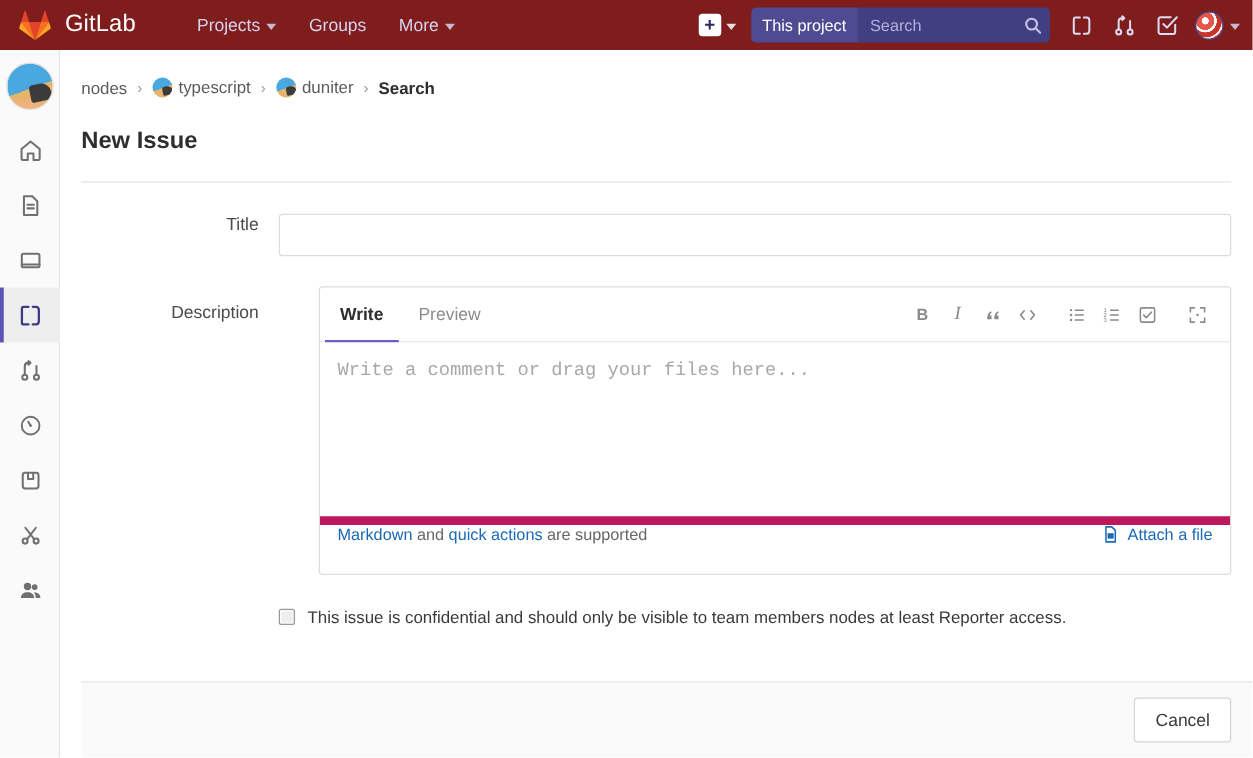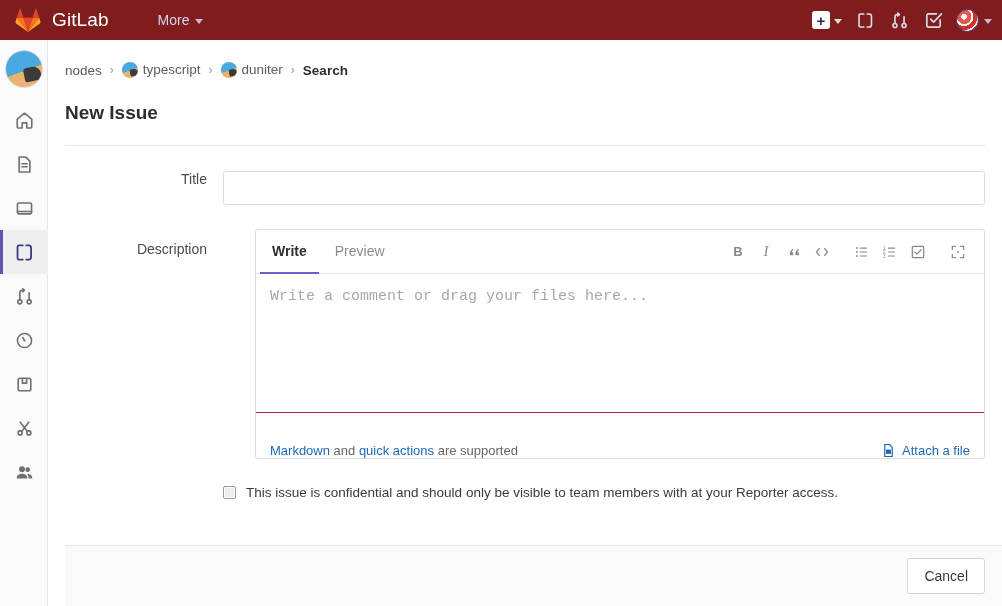--- a/index.html
+++ b/index.html
@@ -236,22 +236,22 @@
     width: 100%; height: 134px;
     border: 0; outline: none; resize: none;
     padding: 12px 14px;
     font-family: "Liberation Mono", monospace;
     font-size: 15px; color: #2e2e2e;
     line-height: 1.5; background: #fff;
   }
   .desc-textarea::placeholder { color: #a8a8a8; }
 
   .desc-foot {
-    border-top: 1px solid #be185d;
-    height: 46px; display: flex; align-items: flex-end;
+    border-top: 7px solid #be185d;
+    height: 46px; display: flex; align-items: flex-start;
     padding: 0 14px; font-size: 13px; color: #666;
   }
   .lnk { color: #1b69b6; text-decoration: none; cursor: pointer; }
   .attach {
     margin-left: auto; display: flex; align-items: center; gap: 6px;
     color: #1b69b6; font-size: 13px; cursor: pointer;
   }
 
   .confid-row {
     display: flex; align-items: flex-start;
@@ -303,31 +303,48 @@
       <path fill="#e24329" d="M2.2 13.6h9.2L7.4 1.4c-.2-.6-1.1-.6-1.3 0z"></path>
       <path fill="#fc6d26" d="M18 34 24.6 13.6h9.2z"></path>
       <path fill="#fca326" d="M33.8 13.6l2 6.3c.2.6 0 1.2-.5 1.6L18 34z"></path>
       <path fill="#e24329" d="M33.8 13.6h-9.2L28.6 1.4c.2-.6 1.1-.6 1.3 0z"></path>
     </svg>
   </div>
   <div class="nav-brand">GitLab</div>
 
   <div class="nav-links">
     <a class="nav-link">
+      <span>Projects</span>
+      <i class="caret"></i>
+    </a>
+    <a class="nav-link">
+      <span>Groups</span>
+    </a>
+    <a class="nav-link">
       <span>More</span>
       <i class="caret"></i>
     </a>
   </div>
 
   <div class="nav-right">
     <div class="plus-btn">
       <span class="plus-square">+</span>
       <i class="caret"></i>
     </div>
 
+    <div class="searchwrap">
+      <div class="search-scope">This project</div>
+      <input class="search-input" type="text" placeholder="Search" style="">
+      <div class="search-ico">
+        <svg width="15" height="15" viewBox="0 0 16 16" fill="none" stroke="#c6c2e8" stroke-width="1.8">
+          <circle cx="6.7" cy="6.7" r="4.6"></circle>
+            <path d="M10.2 10.2 14 14" stroke-linecap="round"></path>
+        </svg>
+      </div>
+    </div>
 
     <div class="nav-icon-btn">
       <svg width="19" height="19" viewBox="0 0 20 20" fill="none" stroke="#dcdaf2" stroke-width="1.7">
         <path d="M8.3 3.2H4.6A1.4 1.4 0 0 0 3.2 4.6v10.8a1.4 1.4 0 0 0 1.4 1.4h3.7" stroke-linecap="round"></path>
         <path d="M11.7 3.2h2.3c1.5 0 2.3 1.2 2.3 2.7v8.2c0 1.5-.8 2.7-2.3 2.7h-2.3" stroke-linecap="round"></path>
       </svg>
     </div>
     <div class="nav-icon-btn">
       <svg width="19" height="19" viewBox="0 0 20 20" fill="none" stroke="#dcdaf2" stroke-width="1.7">
         <circle cx="5.2" cy="15.3" r="2.1"></circle>
@@ -521,21 +538,21 @@
           </span>
         </div>
 
       </div>
     </div>
   </div>
 
   <div class="confid-row">
     <div class="confid-inner">
       <span class="cb"></span>
-      <span class="confid-text">This issue is confidential and should only be visible to team members with at your Reporter access.</span>
+      <span class="confid-text">This issue is confidential and should only be visible to team members nodes at least Reporter access.</span>
     </div>
   </div>
 
   <div class="actions-bar">
     <button class="btn-cancel">Cancel</button>
   </div>
 
 </div>
 
 </body></html>

